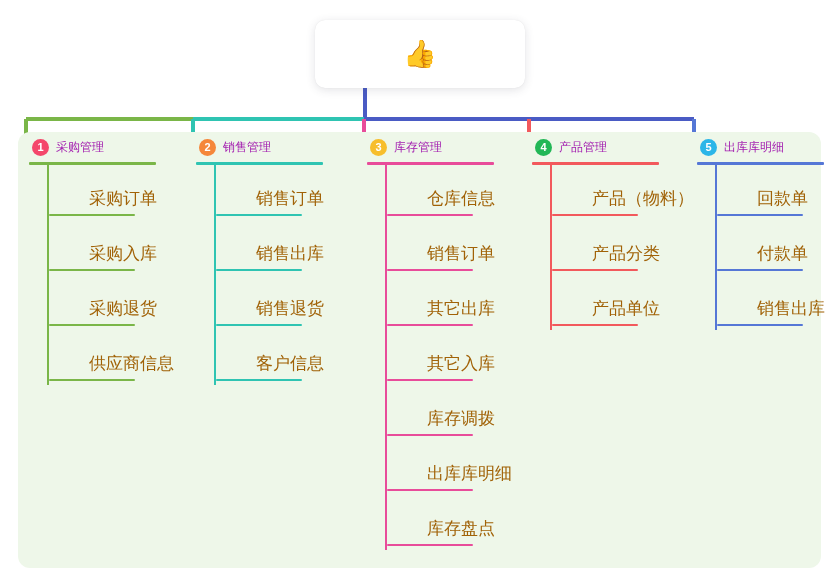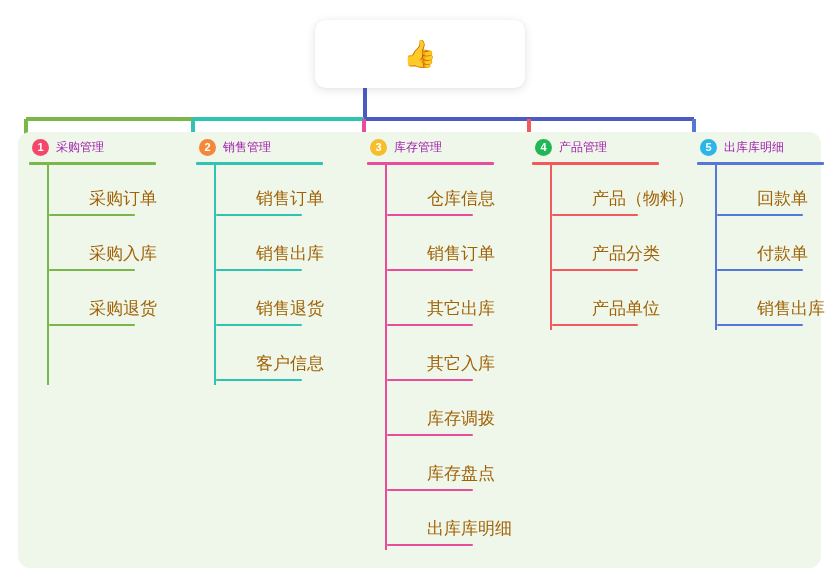--- a/index.html
+++ b/index.html
@@ -179,20 +179,24 @@
               <div class="item-rule" style="background: rgb(122, 182, 72);"></div>
             </div>
             <div class="item">
               <span class="item-label">采购入库</span>
               <div class="item-rule" style="background: rgb(122, 182, 72);"></div>
             </div>
             <div class="item">
               <span class="item-label">采购退货</span>
               <div class="item-rule" style="background: rgb(122, 182, 72);"></div>
             </div>
+            <div class="item">
+              <span class="item-label">供应商信息</span>
+              <div class="item-rule" style="background: rgb(122, 182, 72);"></div>
+            </div>
           </div>
         </div>
         <div class="column" style="left: 174px;">
           <div class="col-header">
             <span class="badge" style="background: rgb(245, 135, 58);">2</span>
             <span class="col-title">销售管理</span>
           </div>
           <div class="header-rule" style="background: rgb(47, 196, 178);"></div>
           <div class="items">
             <div class="spine" style="background: rgb(47, 196, 178); height: 220px;"></div>
@@ -236,25 +240,25 @@
             </div>
             <div class="item">
               <span class="item-label">其它入库</span>
               <div class="item-rule" style="background: rgb(232, 76, 154);"></div>
             </div>
             <div class="item">
               <span class="item-label">库存调拨</span>
               <div class="item-rule" style="background: rgb(232, 76, 154);"></div>
             </div>
             <div class="item">
+              <span class="item-label">出库库明细</span>
+              <div class="item-rule" style="background: rgb(232, 76, 154);"></div>
+            </div>
+            <div class="item">
               <span class="item-label">库存盘点</span>
-              <div class="item-rule" style="background: rgb(232, 76, 154);"></div>
-            </div>
-            <div class="item">
-              <span class="item-label">出库库明细</span>
               <div class="item-rule" style="background: rgb(232, 76, 154);"></div>
             </div>
           </div>
         </div>
         <div class="column" style="left: 510px;">
           <div class="col-header">
             <span class="badge" style="background: rgb(34, 183, 86);">4</span>
             <span class="col-title">产品管理</span>
           </div>
           <div class="header-rule" style="background: rgb(242, 89, 92);"></div>

